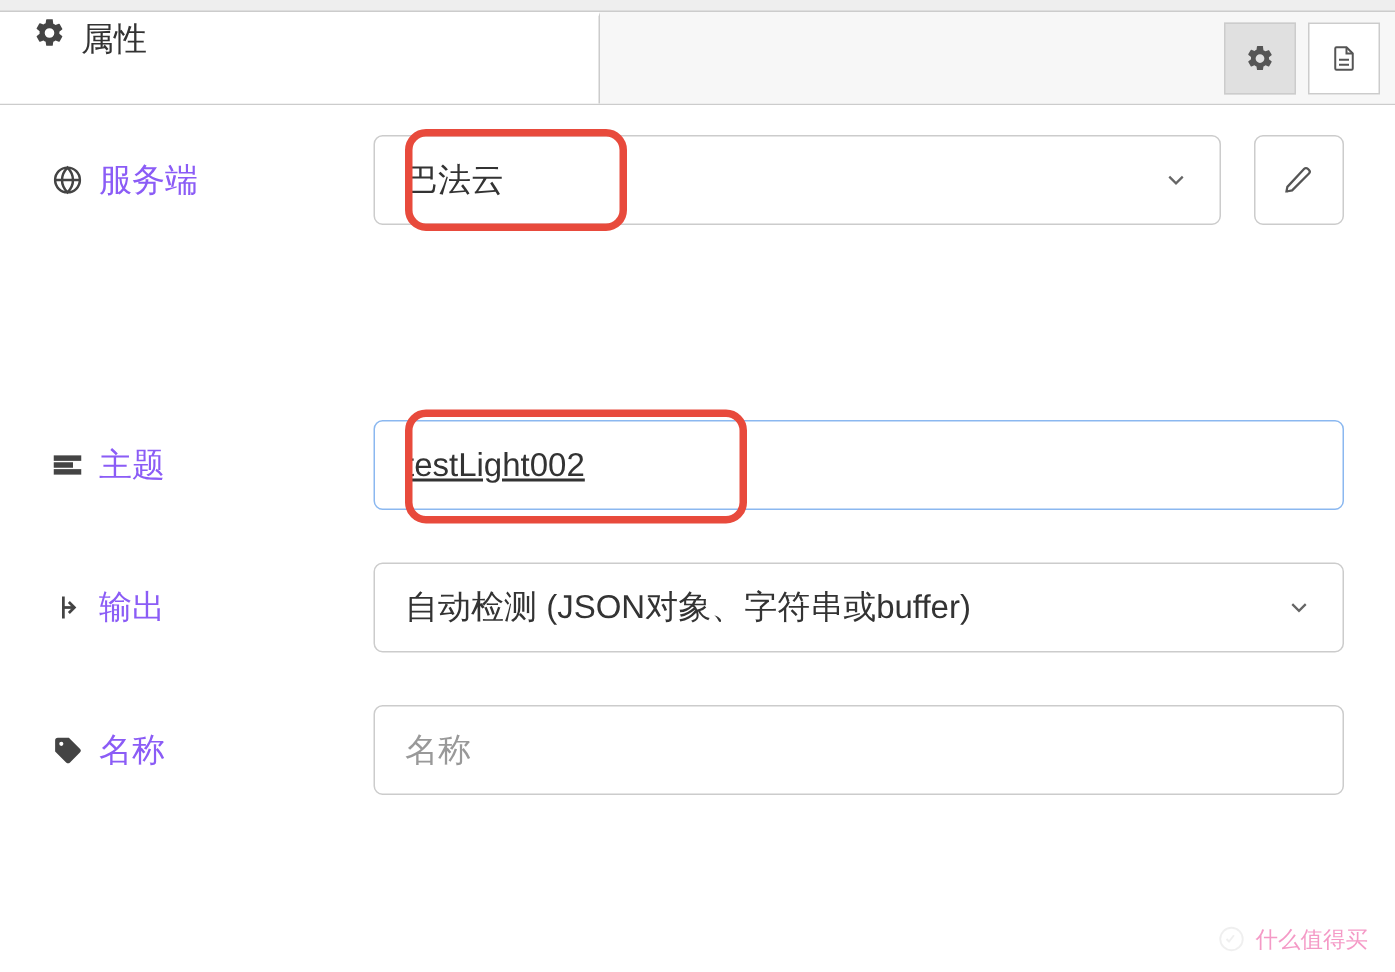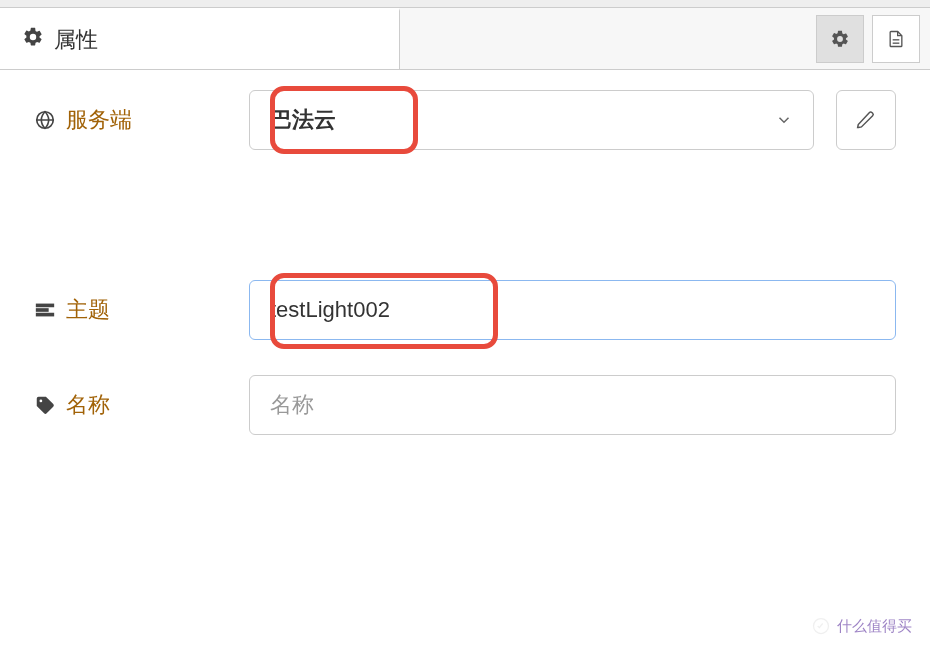--- a/index.html
+++ b/index.html
@@ -18,21 +18,21 @@
       border-bottom: 1px solid #ccc;
     }
     .header-row {
       display: flex;
       align-items: stretch;
       height: 62px;
       border-bottom: 1px solid #ccc;
     }
     .tab {
       display: flex;
-      align-items: center;
+      align-items: flex-start;
       gap: 10px;
       padding: 0 22px;
       min-width: 400px;
       background: #fff;
       border-right: 1px solid #ccc;
       border-top: 3px solid transparent;
       font-size: 22px;
       font-weight: 500;
       color: #333;
     }
@@ -66,21 +66,21 @@
       align-items: center;
       height: 60px;
       margin-bottom: 35px;
     }
     .label {
       width: 215px;
       display: flex;
       align-items: center;
       gap: 10px;
       font-size: 22px;
-      color: #a16207;
+      color: #8b5cf6;
     }
     .label svg { flex-shrink: 0; }
     .field-wrap {
       flex: 1;
       display: flex;
       gap: 22px;
       align-items: center;
     }
     .select, .input {
       display: flex;
@@ -90,28 +90,29 @@
       padding: 0 20px;
       border: 1px solid #ccc;
       border-radius: 6px;
       font-size: 22px;
       color: #333;
       background: #fff;
     }
     .select {
       cursor: pointer;
     }
-    .select.full { flex: 1; font-weight: bold; }
+    .select.full { flex: 1; }
     .select.small { width: 280px; }
     .input {
       width: 100%;
       outline: none;
     }
     .input.focused {
       border-color: #8bb8f0;
+      text-decoration: underline;
     }
     .input.placeholder { color: #999; }
     .edit-btn {
       width: 60px;
       height: 60px;
       display: flex;
       align-items: center;
       justify-content: center;
       border: 1px solid #ccc;
       border-radius: 6px;
@@ -131,21 +132,21 @@
     }
     .icon-sm { width: 20px; height: 20px; }
     .icon-md { width: 22px; height: 22px; }
     .watermark {
       position: absolute;
       right: 18px;
       bottom: 12px;
       display: flex;
       align-items: center;
       gap: 6px;
-      color: #4c1d95;
+      color: #ec4899;
       font-size: 15px;
       opacity: 0.55;
       pointer-events: none;
     }
     .watermark svg { opacity: 0.55; }
   </style>
 </head>
 <body>
 
 <div class="topbar"></div>
@@ -216,20 +217,38 @@
     </div>
     <div class="field-wrap">
       <div class="input focused">
         <span>testLight002</span>
       </div>
     </div>
     <div class="highlight-box" style="left:236px; top:-7px; width:228px; height:76px;"></div>
   </div>
 
 
+  <div class="row">
+    <div class="label">
+      <svg class="icon-md" viewBox="0 0 24 24" fill="none" stroke="#444" stroke-width="2">
+          <path d="M9 4v16"></path>
+          <path d="M13 8l4 4-4 4"></path>
+          <line x1="9" y1="12" x2="17" y2="12"></line>
+        </svg>
+      <span>输出</span>
+    </div>
+    <div class="field-wrap">
+      <div class="select full">
+        <span>自动检测 (JSON对象、字符串或buffer)</span>
+        <svg class="chev" viewBox="0 0 24 24" fill="none" stroke="#666" stroke-width="2">
+            <polyline points="6 9 12 15 18 9"></polyline>
+          </svg>
+      </div>
+    </div>
+  </div>
 
   <div class="row">
     <div class="label">
       <svg class="icon-md" viewBox="0 0 24 24" fill="#444">
           <path d="M21 11l-8-8H5a2 2 0 00-2 2v8l8 8a2 2 0 002.83 0L21 13.83A2 2 0 0021 11z"></path>
           <circle cx="7.5" cy="7.5" r="1.5" fill="#fff"></circle>
         </svg>
       <span>名称</span>
     </div>
     <div class="field-wrap">

